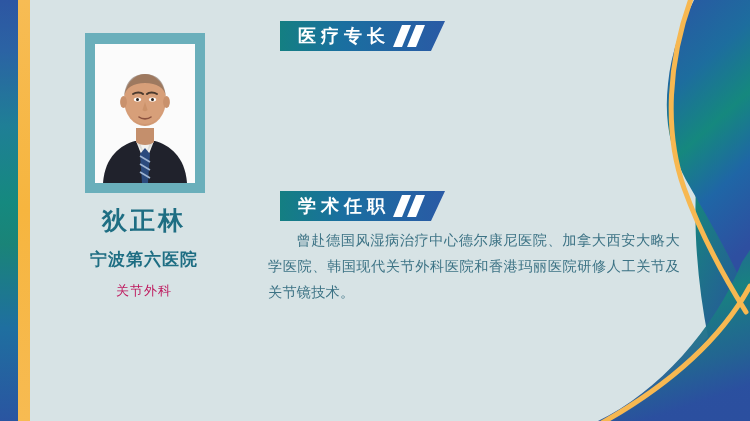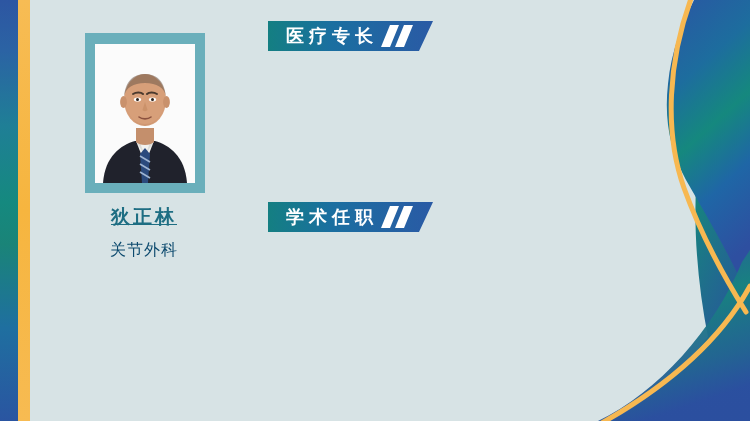--- a/index.html
+++ b/index.html
@@ -68,61 +68,61 @@
 
   
   .name-block {
     position: absolute;
     left: 30px; top: 205px;
     width: 228px;
     text-align: center;
     color: #1d6f84;
   }
   .doc-name {
-    font-size: 19px;
+    font-size: 25px;
     font-weight: bold;
     letter-spacing: 3px;
     line-height: 1.25;
     color: #1e6e83;
-    text-decoration: underline;
   }
   .doc-hospital {
     margin-top: 12px;
     font-size: 17px;
     font-weight: bold;
     letter-spacing: 1px;
     color: #1e6e83;
   }
   .doc-dept {
     margin-top: 11px;
-    font-size: 16px;
+    font-size: 13px;
     letter-spacing: 1px;
-    color: #0c4a6e;
+    color: #be185d;
   }
 
   
   .badge {
     position: absolute;
     height: 30px;
     width: 165px;
+    margin-left: 12px;
   }
   .badge svg { display: block; }
   .badge-label {
     position: absolute;
     left: 18px; top: 0;
     height: 30px;
     line-height: 30px;
     font-size: 18px;
     font-weight: bold;
     letter-spacing: 5px;
     color: #ffffff;
     white-space: nowrap;
   }
   #badge-1 { left: 268px; top: 21px; }
-  #badge-2 { left: 268px; top: 202px; }
+  #badge-2 { left: 268px; top: 191px; }
 
   
   .body-block {
     position: absolute;
     left: 268px;
     width: 412px;
     color: #3d7385;
     font-size: 14.2px;
     line-height: 26px;
     letter-spacing: 0.2px;
@@ -213,20 +213,21 @@
 
         <path d="M44,73 C47,75.5 53,75.5 56,73" stroke="#8c523f" stroke-width="1.6" fill="none" stroke-linecap="round"></path>
 
         <path d="M31,62 C33,72 39,80 50,82 C61,80 67,72 69,62 C66,74 59,80 50,80 C41,80 34,74 31,62 Z" fill="#c08863" opacity="0.35"></path>
       </svg>
     </div>
   </div>
 
   <div class="name-block">
     <div class="doc-name">狄正林</div>
+    <div class="doc-hospital">宁波第六医院</div>
     <div class="doc-dept">关节外科</div>
   </div>
 
   <div class="badge" id="badge-1">
     <svg width="165" height="30" viewBox="0 0 165 30" xmlns="http://www.w3.org/2000/svg">
       <defs>
         <linearGradient id="badgeGrad1" x1="0" y1="0" x2="1" y2="0">
           <stop offset="0%" stop-color="#147f82"></stop>
           <stop offset="38%" stop-color="#1a6fa0"></stop>
           <stop offset="100%" stop-color="#2a5aa5"></stop>
@@ -250,15 +251,16 @@
         </linearGradient>
       </defs>
       <path d="M0,0 L165,0 L151,30 L0,30 Z" fill="url(#badgeGrad2)"></path>
       <path d="M122,4 L131,4 L122,26 L113,26 Z" fill="#ffffff"></path>
       <path d="M136,4 L145,4 L136,26 L127,26 Z" fill="#ffffff"></path>
     </svg>
     <span class="badge-label">学术任职</span>
   </div>
 
   <div class="body-block" id="body-2">
+    <p>曾赴德国风湿病治疗中心德尔康尼医院、加拿大西安大略大学医院、韩国现代关节外科医院和香港玛丽医院研修人工关节及关节镜技术。</p>
   </div>
 
 </div>
 
 </body></html>

